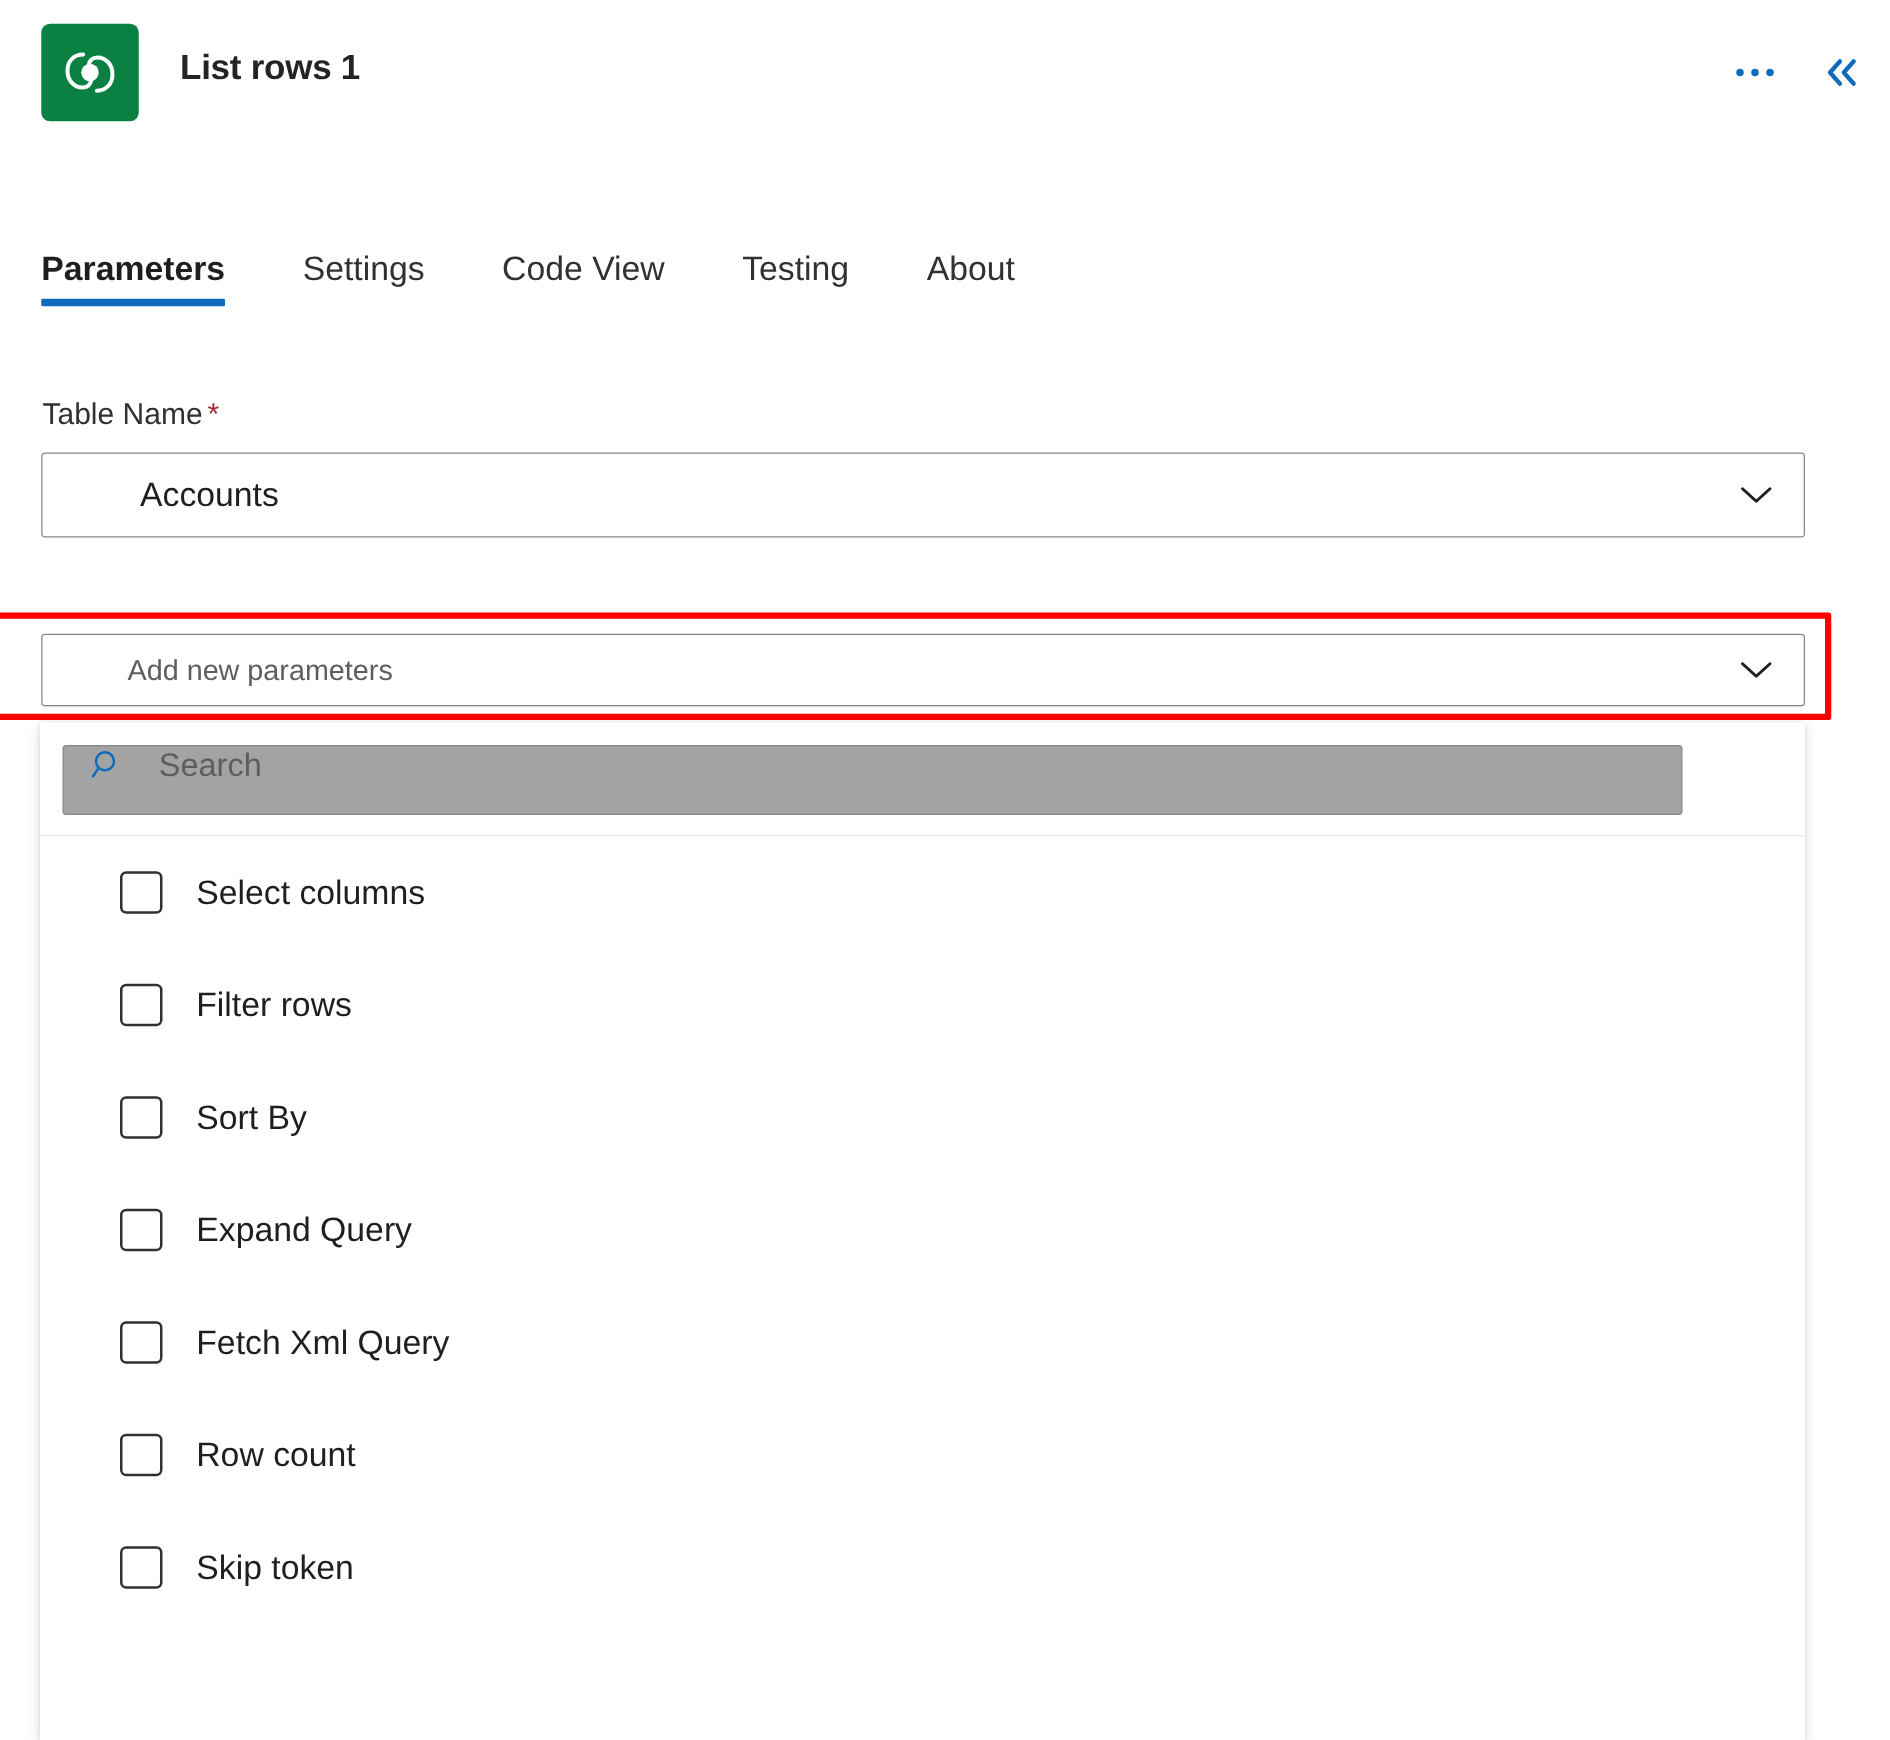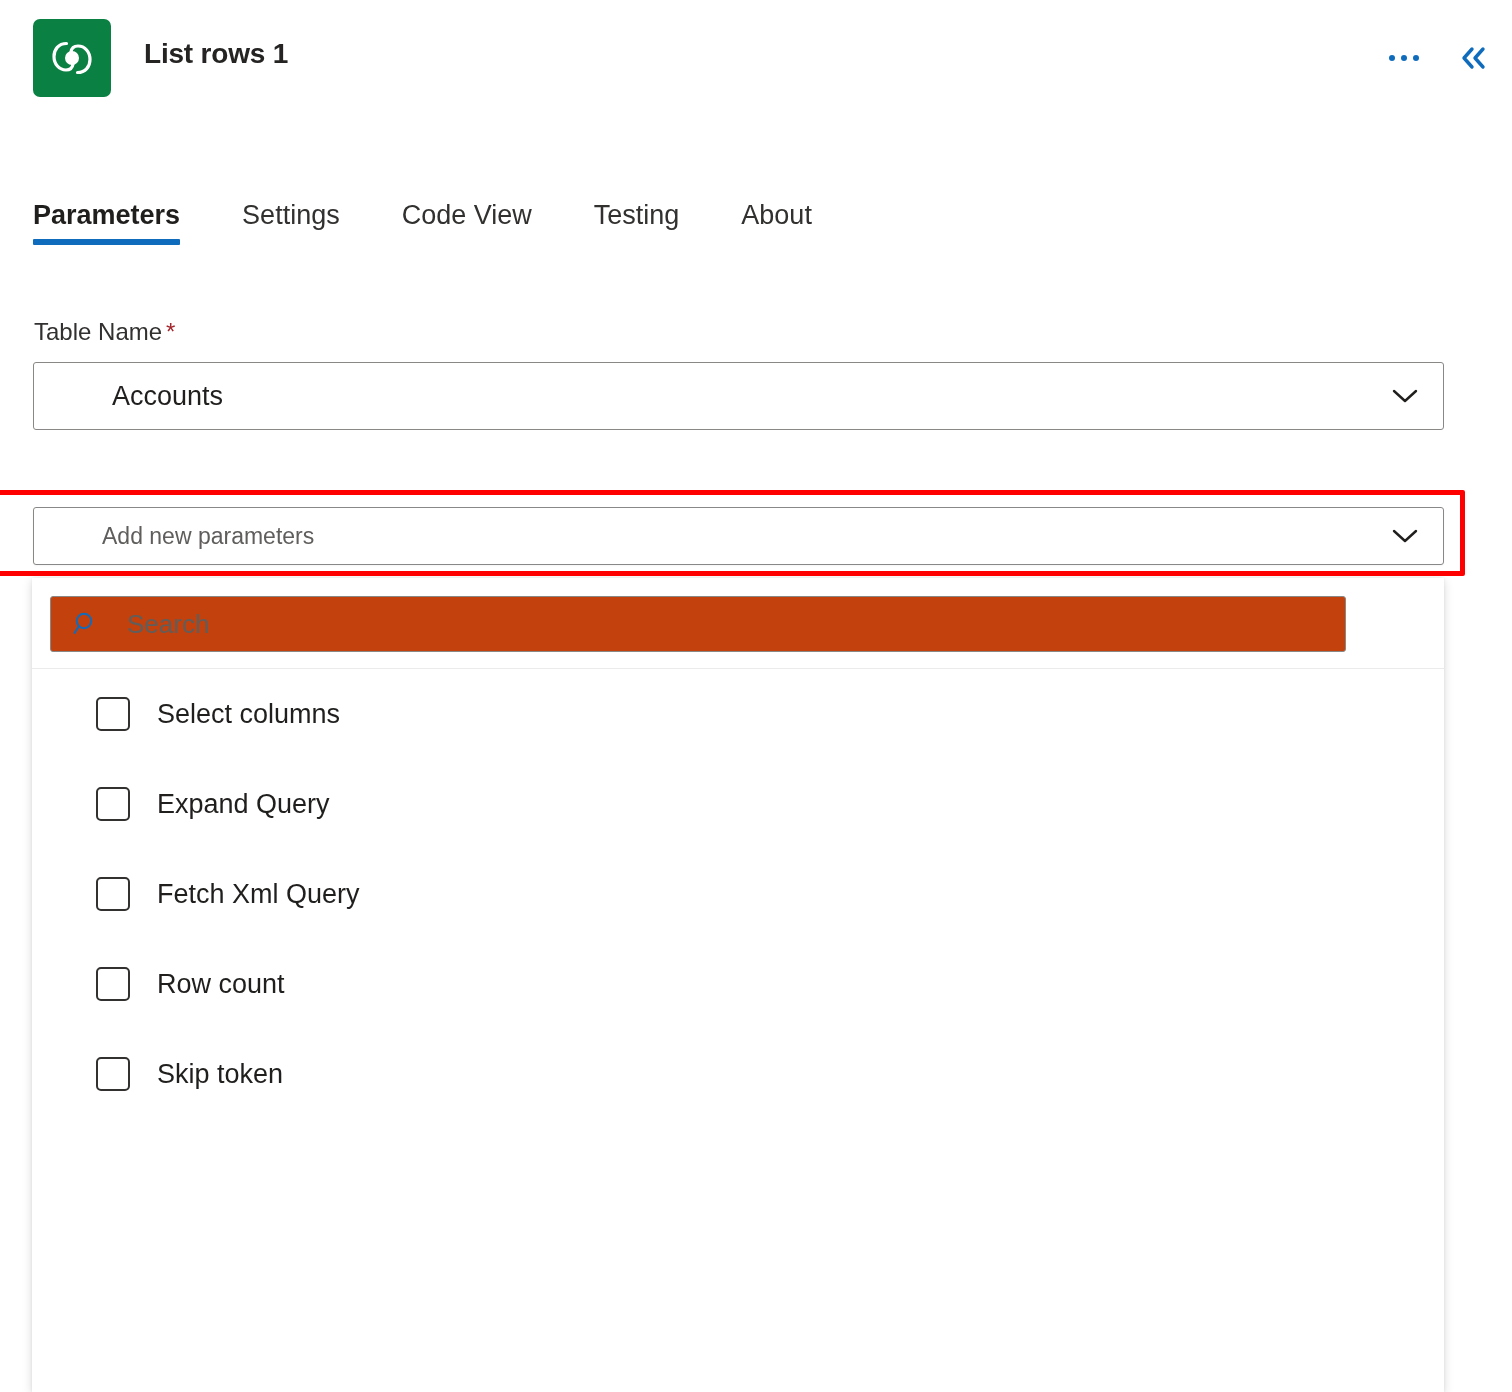--- a/index.html
+++ b/index.html
@@ -172,23 +172,23 @@
     position: absolute;
     left: 0; top: 0;
     width: 1412px; height: 90px;
   }
   .search-box {
     position: absolute;
     left: 18px; top: 18px;
     width: 1296px; height: 56px;
     border: 1px solid #8a8886;
     border-radius: 3px;
-    background: #c2410c;
+    background: #a3a3a3;
     display: flex;
-    align-items: center;
+    align-items: flex-start;
   }
   .search-icon {
     margin-left: 20px;
     width: 30px; height: 30px;
     display: flex; align-items: center; justify-content: center;
     flex: 0 0 auto;
   }
   .search-input {
     border: none;
     outline: none;
@@ -326,21 +326,29 @@
 
   <div class="panel-divider"></div>
 
   <div class="option-list">
 
     <div class="option-item">
       <span class="checkbox"></span>
       <span class="option-label">Select columns</span>
     </div>
 
-
+    <div class="option-item">
+      <span class="checkbox"></span>
+      <span class="option-label">Filter rows</span>
+    </div>
+
+    <div class="option-item">
+      <span class="checkbox"></span>
+      <span class="option-label">Sort By</span>
+    </div>
 
     <div class="option-item">
       <span class="checkbox"></span>
       <span class="option-label">Expand Query</span>
     </div>
 
     <div class="option-item">
       <span class="checkbox"></span>
       <span class="option-label">Fetch Xml Query</span>
     </div>

